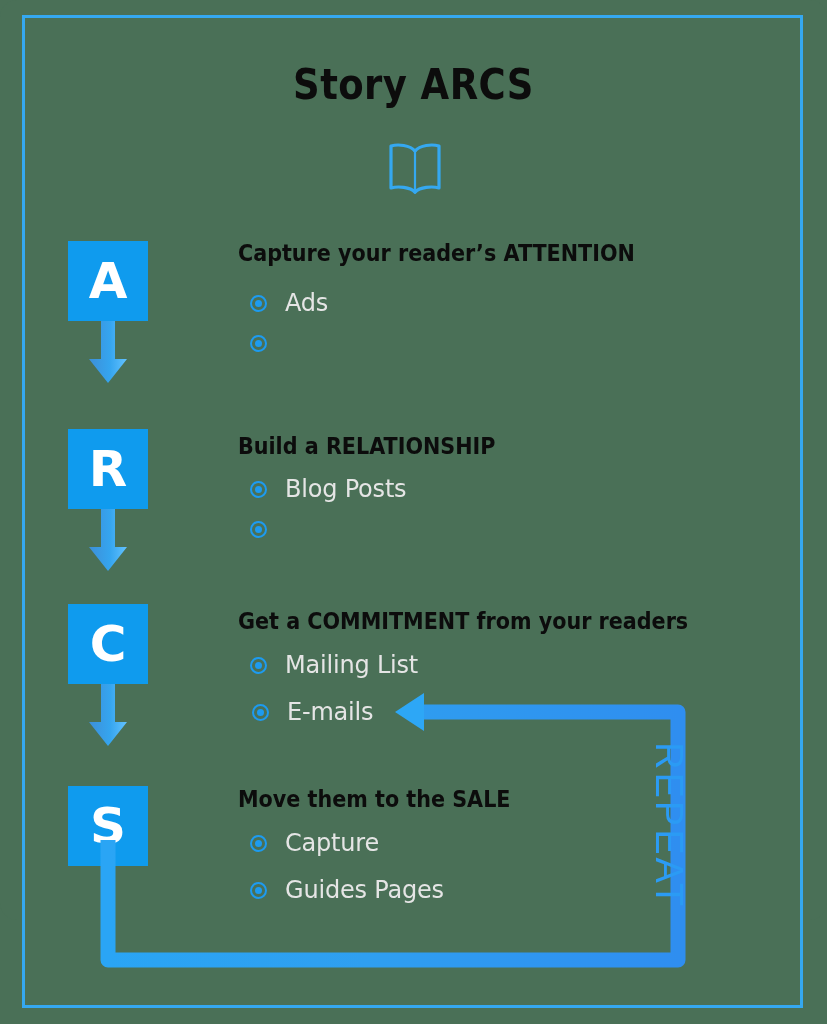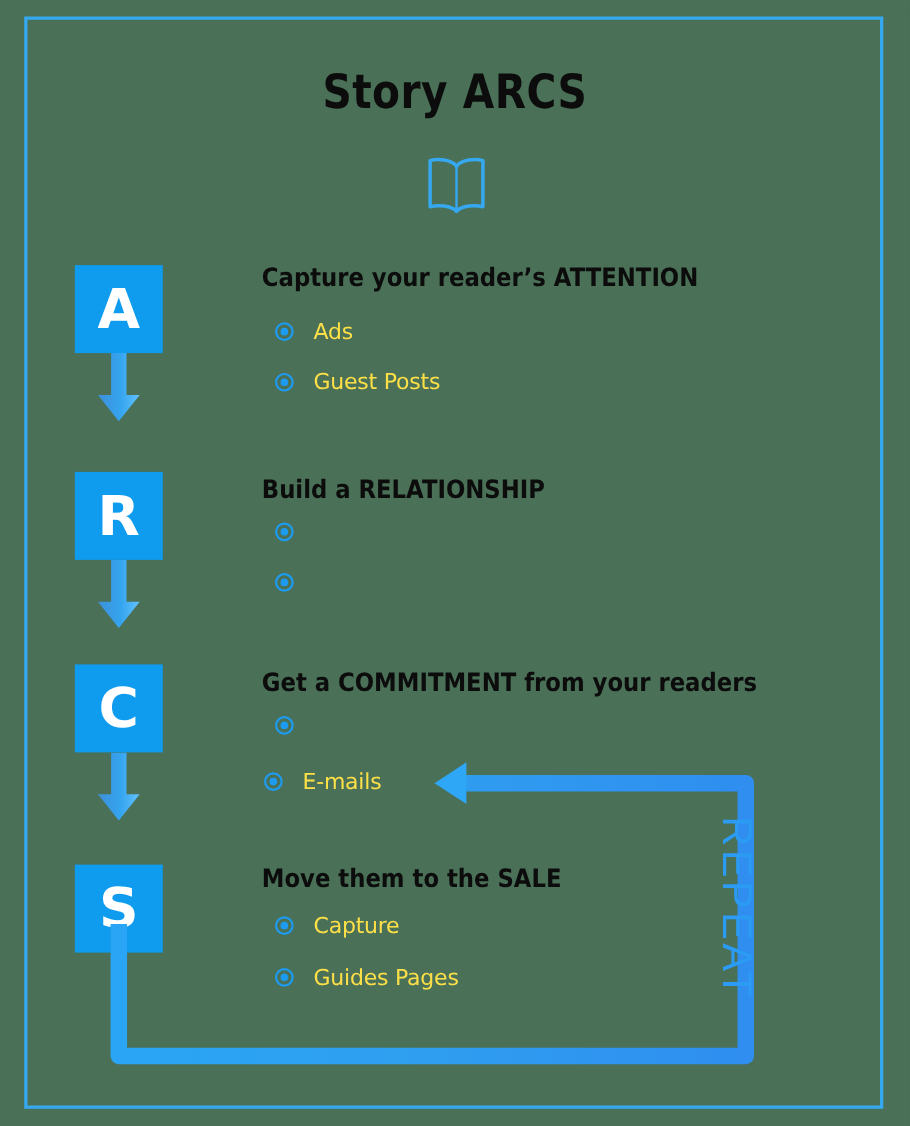--- a/index.html
+++ b/index.html
@@ -108,22 +108,22 @@
     left: 3px;
     top: 3px;
     width: 7px;
     height: 7px;
     border-radius: 50%;
     background: #1d9bf0;
   }
   .bullet-label {
     margin-left: 18px;
     font-family: "DejaVu Sans", sans-serif;
-    font-size: 20px;
-    color: #fde047;
+    font-size: 24px;
+    color: #e5e5e5;
     letter-spacing: -0.2px;
   }
   
   .loop { position: absolute; left: 0; top: 640px; width: 827px; height: 360px; }
   .repeat-text {
     position: absolute;
     left: 690px;
     top: 742px;
     font-family: "Liberation Sans", sans-serif;
     font-size: 38px;
@@ -166,41 +166,41 @@
         <path d="M15 0 L29 0 L29 38 L41 38 L22 62 L3 38 L15 38 Z" fill="url(#g1)"></path>
       </svg>
     </div>
     <div class="heading" style="top:240px">Capture your reader’s ATTENTION</div>
     <div class="bullet-row" style="left:250px; top:289px">
       <span class="bullet-dot"></span>
       <span class="bullet-label">Ads</span>
     </div>
     <div class="bullet-row" style="left:250px; top:335px">
       <span class="bullet-dot"></span>
-      <span class="bullet-label">Guest Posts</span>
     </div>
   </div>
 
   <div class="step">
     <div class="badge" style="top:429px">R</div>
     <div class="arrow-down" style="top:509px">
       <svg viewBox="0 0 44 64" width="44" height="64">
         <defs>
           <linearGradient id="g2" x1="0" y1="0" x2="1" y2="0">
             <stop offset="0" stop-color="#3d8fd8"></stop>
             <stop offset="0.55" stop-color="#35a5ef"></stop>
             <stop offset="1" stop-color="#63c2ff"></stop>
           </linearGradient>
         </defs>
         <path d="M15 0 L29 0 L29 38 L41 38 L22 62 L3 38 L15 38 Z" fill="url(#g2)"></path>
       </svg>
     </div>
     <div class="heading" style="top:433px">Build a RELATIONSHIP</div>
     <div class="bullet-row" style="left:250px; top:475px">
       <span class="bullet-dot"></span>
+      <span class="bullet-label">Blog Posts</span>
     </div>
     <div class="bullet-row" style="left:250px; top:521px">
       <span class="bullet-dot"></span>
     </div>
   </div>
 
   <div class="step">
     <div class="badge" style="top:604px">C</div>
     <div class="arrow-down" style="top:684px">
       <svg viewBox="0 0 44 64" width="44" height="64">
@@ -210,22 +210,23 @@
             <stop offset="0.55" stop-color="#35a5ef"></stop>
             <stop offset="1" stop-color="#63c2ff"></stop>
           </linearGradient>
         </defs>
         <path d="M15 0 L29 0 L29 38 L41 38 L22 62 L3 38 L15 38 Z" fill="url(#g3)"></path>
       </svg>
     </div>
     <div class="heading" style="top:608px">Get a COMMITMENT from your readers</div>
     <div class="bullet-row" style="left:250px; top:651px">
       <span class="bullet-dot"></span>
-    </div>
-    <div class="bullet-row" style="left:240px; top:698px">
+      <span class="bullet-label">Mailing List</span>
+    </div>
+    <div class="bullet-row" style="left:252px; top:698px">
       <span class="bullet-dot"></span>
       <span class="bullet-label">E-mails</span>
     </div>
   </div>
 
   <div class="step">
     <div class="badge" style="top:786px">S</div>
     <div class="heading" style="top:786px">Move them to the SALE</div>
     <div class="bullet-row" style="left:250px; top:829px">
       <span class="bullet-dot"></span>

